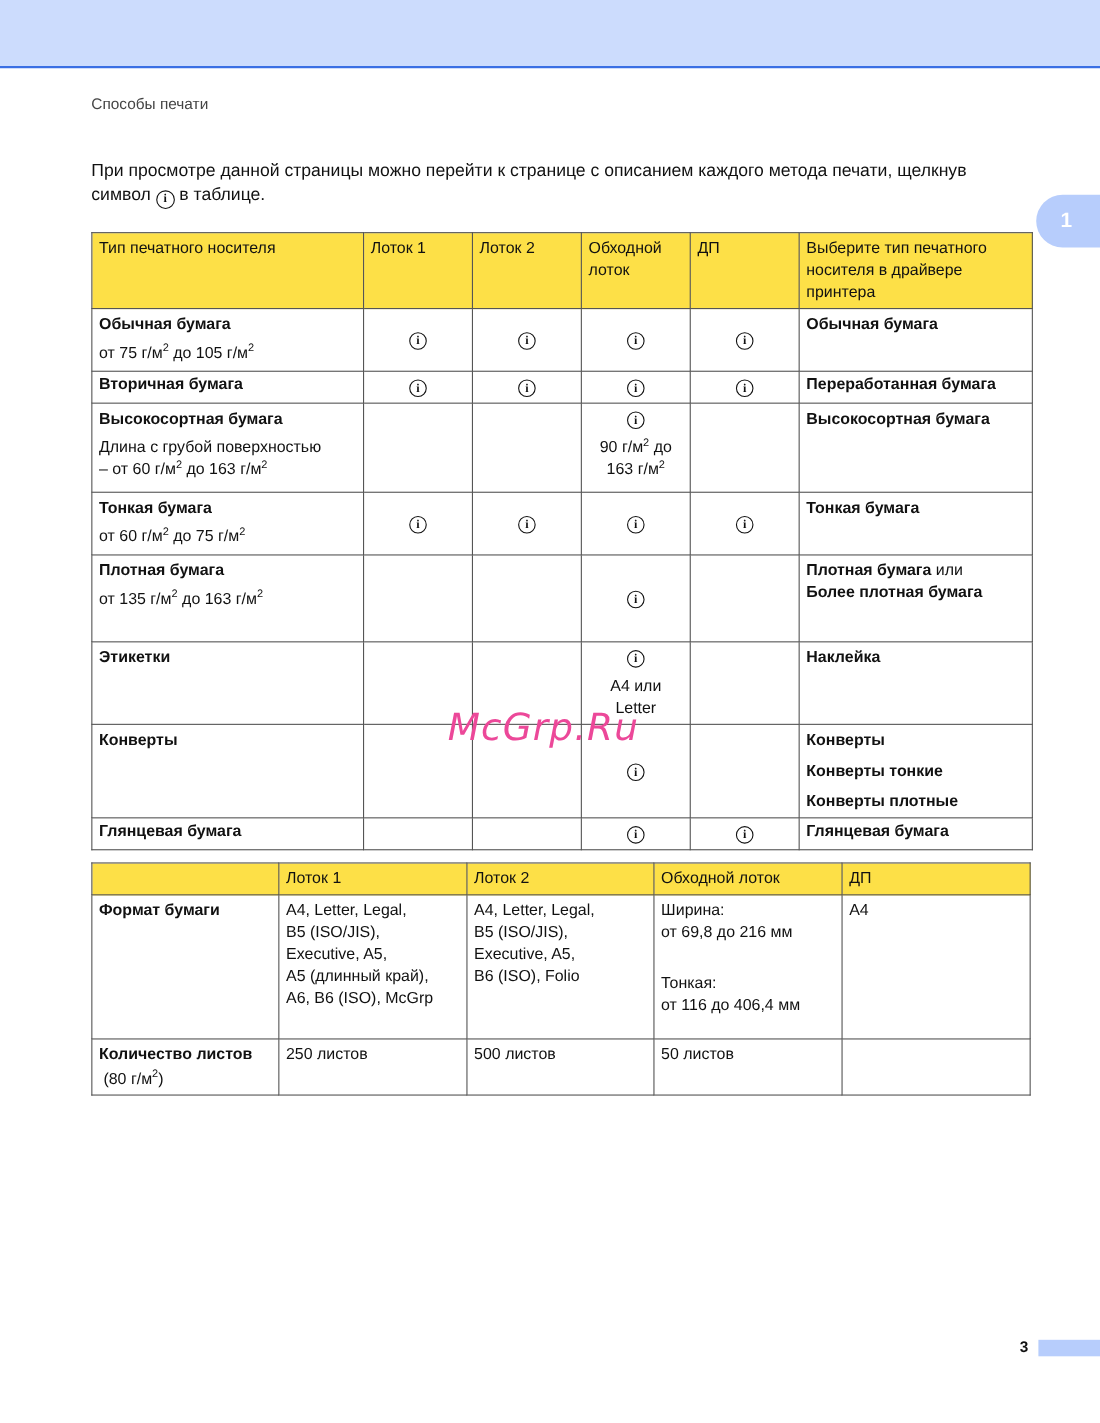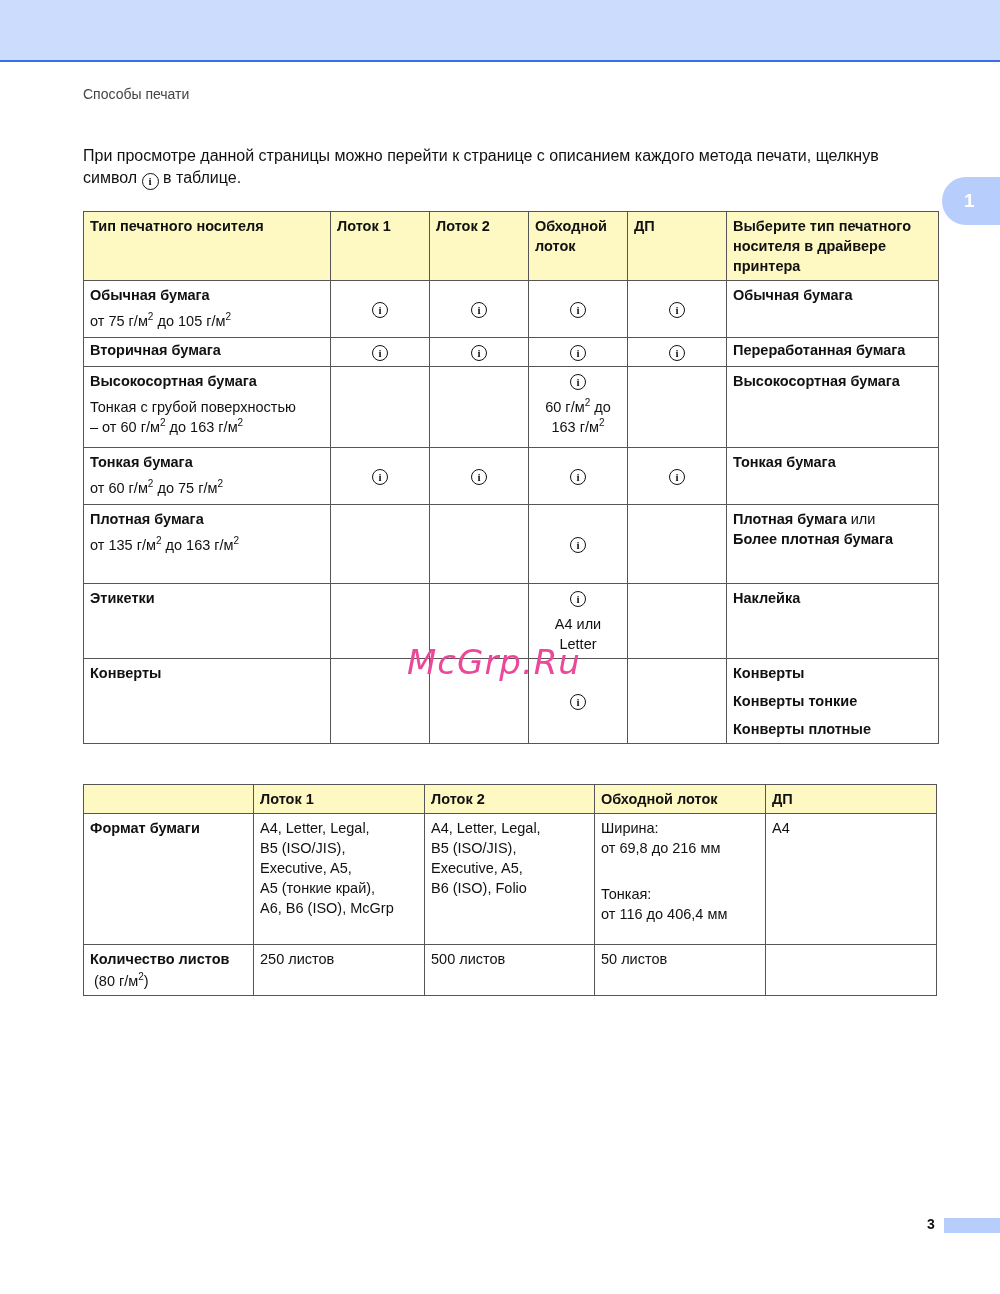--- a/index.html
+++ b/index.html
@@ -8,21 +8,21 @@
     font-family: "Liberation Sans", sans-serif; color: #111; overflow: hidden;
   }
   .top-band { position: absolute; left: 0; top: 0; width: 1000px; height: 60px; background: #ccdcfd; border-bottom: 2px solid #3a6fe4; }
   .running-header { position: absolute; left: 83px; top: 86px; font-size: 14px; color: #444; }
   .intro { position: absolute; left: 83px; top: 145px; width: 840px; font-size: 16px; line-height: 22px; color: #111; }
   .inline-icon { display: inline-block; width: 15px; height: 15px; border: 1.5px solid #111; border-radius: 50%; font-size: 11px; line-height: 15px; text-align: center; font-weight: bold; vertical-align: -2px; font-family: "Liberation Serif", serif; }
   .chapter-tab { position: absolute; left: 942px; top: 177px; width: 58px; height: 48px; background: #b7cdfc; border-radius: 24px 0 0 24px; color: #fff; font-weight: bold; font-size: 19px; line-height: 48px; padding-left: 22px; box-sizing: border-box; }
 
   table { border-collapse: collapse; position: absolute; table-layout: fixed; }
   td, th { border: 1px solid #555; vertical-align: top; padding: 4px 6px; font-size: 14.5px; line-height: 20px; text-align: left; }
-  th { background: #fef9c3; font-weight: bold; }
+  th { background: #fde047; font-weight: normal; }
   .t1 { left: 83px; top: 211px; width: 855px; }
   .t2 { left: 83px; top: 784px; width: 853px; }
   .b { font-weight: bold; }
   .sub { margin-top: 6px; }
   .c { text-align: center; vertical-align: middle; }
   .ct { text-align: center; }
   .info {
     display: inline-block; width: 14px; height: 14px; border: 1.4px solid #111; border-radius: 50%;
     font-size: 11px; line-height: 14px; text-align: center; font-family: "Liberation Serif", serif; font-weight: bold; cursor: pointer;
   }
@@ -80,28 +80,28 @@
     <td class="c"><span class="info">i</span></td>
     <td class="c"><span class="info">i</span></td>
     <td class="c"><span class="info">i</span></td>
     <td class="c"><span class="info">i</span></td>
     <td class="b" style="padding-top:2px;padding-bottom:2px">Переработанная бумага</td>
   </tr>
 
   <tr>
     <td style="height:72px">
       <div class="b">Высокосортная бумага</div>
-      <div class="sub">Тонкая с грубой поверхностью</div>
+      <div class="sub">Длина с грубой поверхностью</div>
       <div><span>– от 60 г/м</span><sup>2</sup><span> до 163 г/м</span><sup>2</sup></div>
     </td>
     <td></td>
     <td></td>
     <td class="ct">
       <div><span class="info">i</span></div>
-      <div class="sub"><span>60 г/м</span><sup>2</sup><span> до</span></div>
+      <div class="sub"><span>90 г/м</span><sup>2</sup><span> до</span></div>
       <div><span>163 г/м</span><sup>2</sup></div>
     </td>
     <td></td>
     <td class="b">Высокосортная бумага</td>
   </tr>
 
   <tr>
     <td style="height:48px">
       <div class="b">Тонкая бумага</div>
       <div class="sub"><span>от 60 г/м</span><sup>2</sup><span> до 75 г/м</span><sup>2</sup></div>
@@ -146,20 +146,28 @@
     <td></td>
     <td class="c"><span class="info">i</span></td>
     <td></td>
     <td class="b spaced">
       <div>Конверты</div>
       <div>Конверты тонкие</div>
       <div>Конверты плотные</div>
     </td>
   </tr>
 
+  <tr>
+    <td class="b" style="padding-top:2px;padding-bottom:2px">Глянцевая бумага</td>
+    <td></td>
+    <td></td>
+    <td class="c"><span class="info">i</span></td>
+    <td class="c"><span class="info">i</span></td>
+    <td class="b" style="padding-top:2px;padding-bottom:2px">Глянцевая бумага</td>
+  </tr>
 </tbody>
   </table>
 
 <table class="t2">
   <colgroup>
       <col style="width:170px">
       <col style="width:171px">
       <col style="width:170px">
       <col style="width:171px">
       <col style="width:171px">
@@ -171,21 +179,21 @@
     <th>Лоток 2</th>
     <th>Обходной лоток</th>
     <th>ДП</th>
   </tr>
   <tr>
     <td class="b" style="height:122px">Формат бумаги</td>
     <td>
       <div>A4, Letter, Legal,</div>
       <div>B5 (ISO/JIS),</div>
       <div>Executive, A5,</div>
-      <div>A5 (тонкие край),</div>
+      <div>A5 (длинный край),</div>
       <div>A6, B6 (ISO), McGrp</div>
     </td>
     <td>
       <div>A4, Letter, Legal,</div>
       <div>B5 (ISO/JIS),</div>
       <div>Executive, A5,</div>
       <div>B6 (ISO), Folio</div>
     </td>
     <td>
       <div>Ширина:</div>

